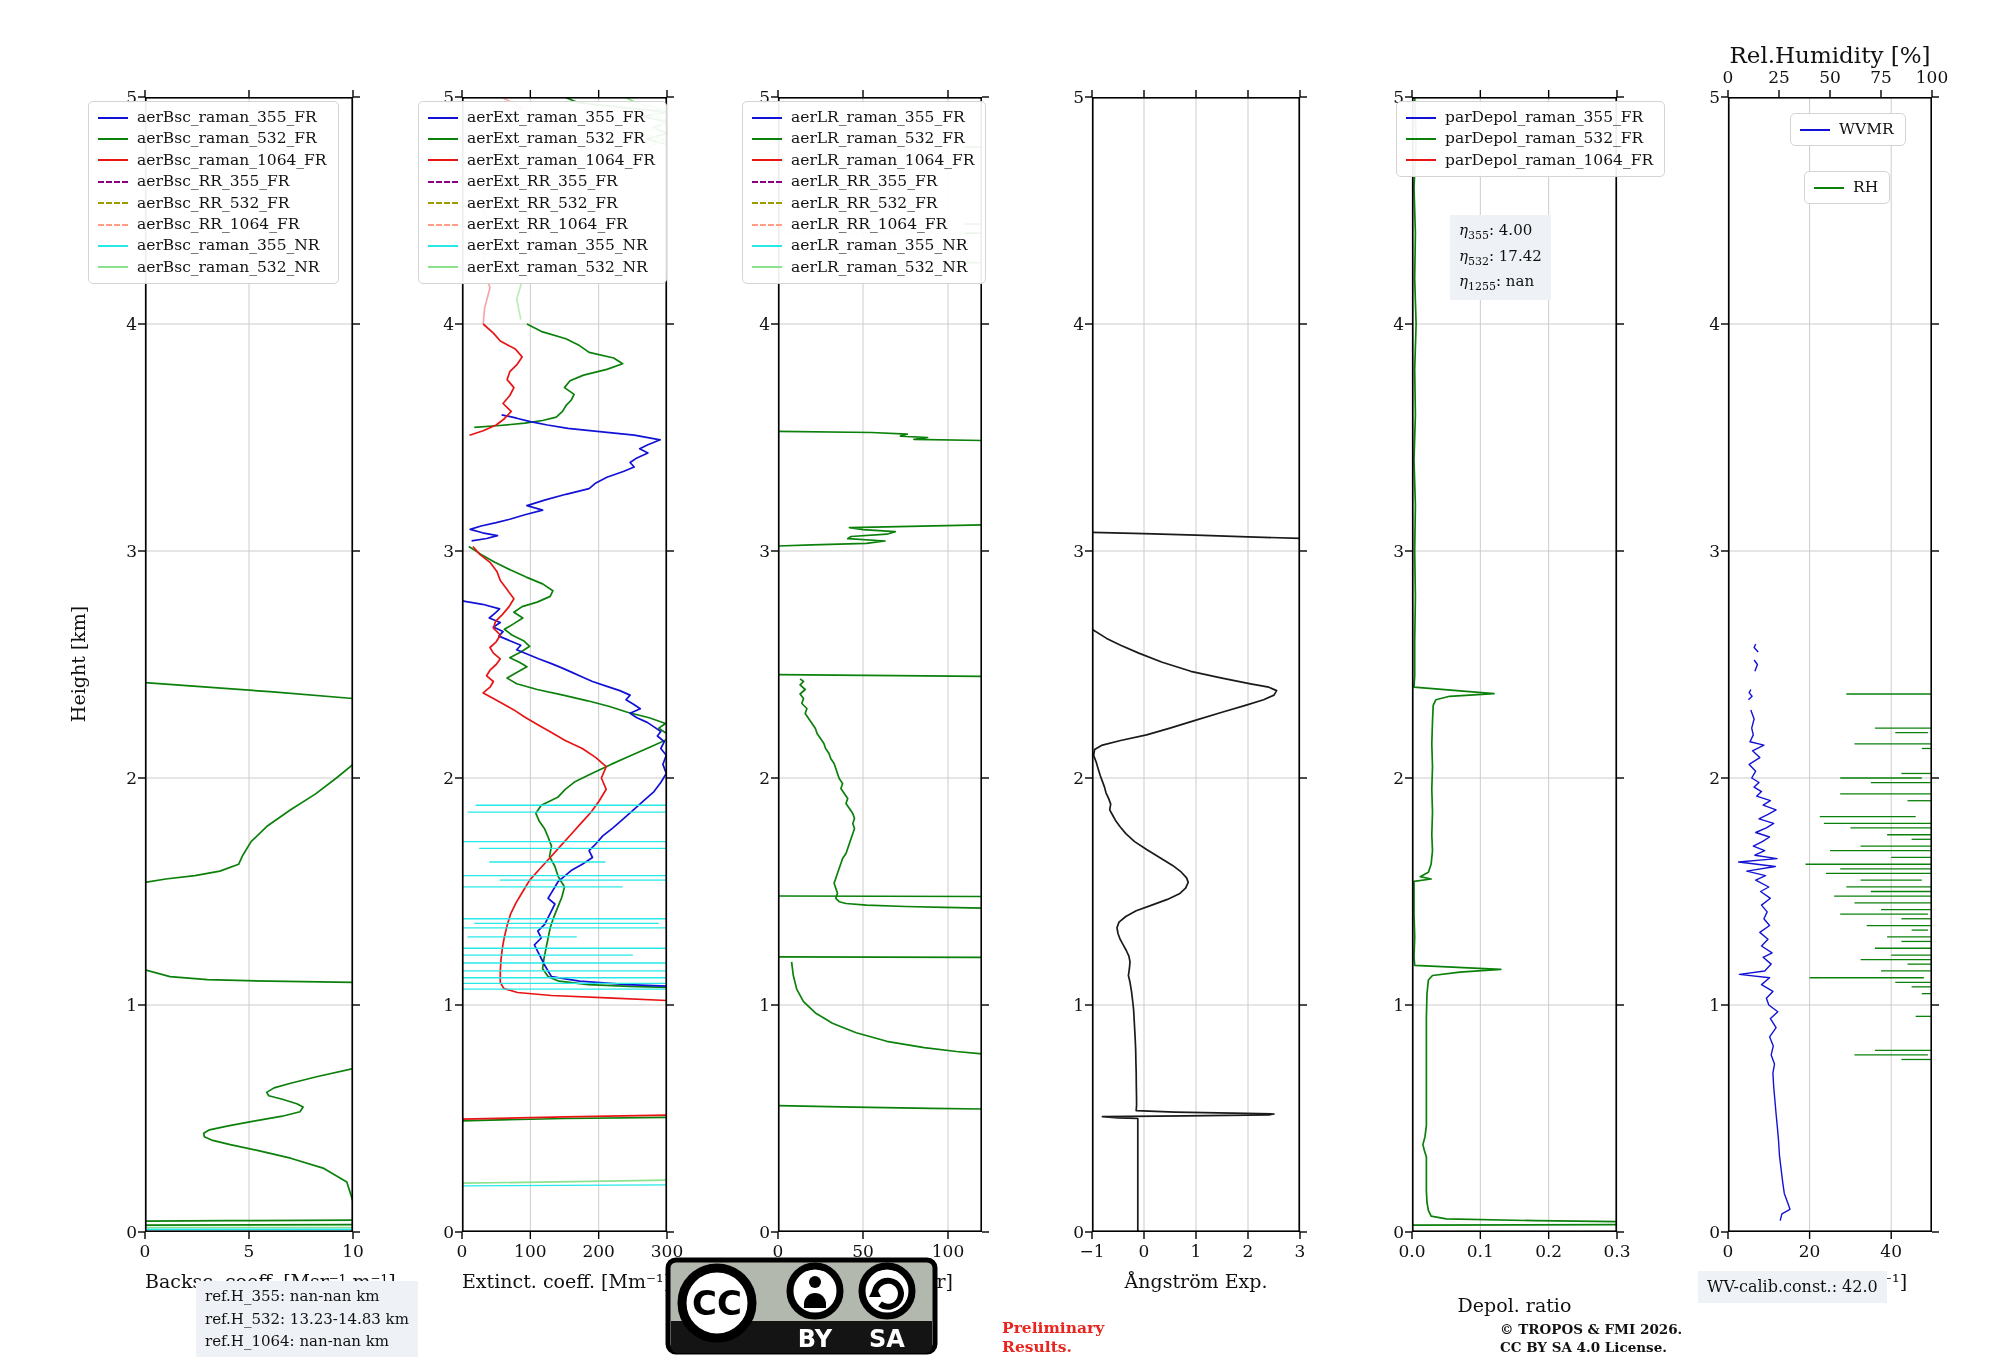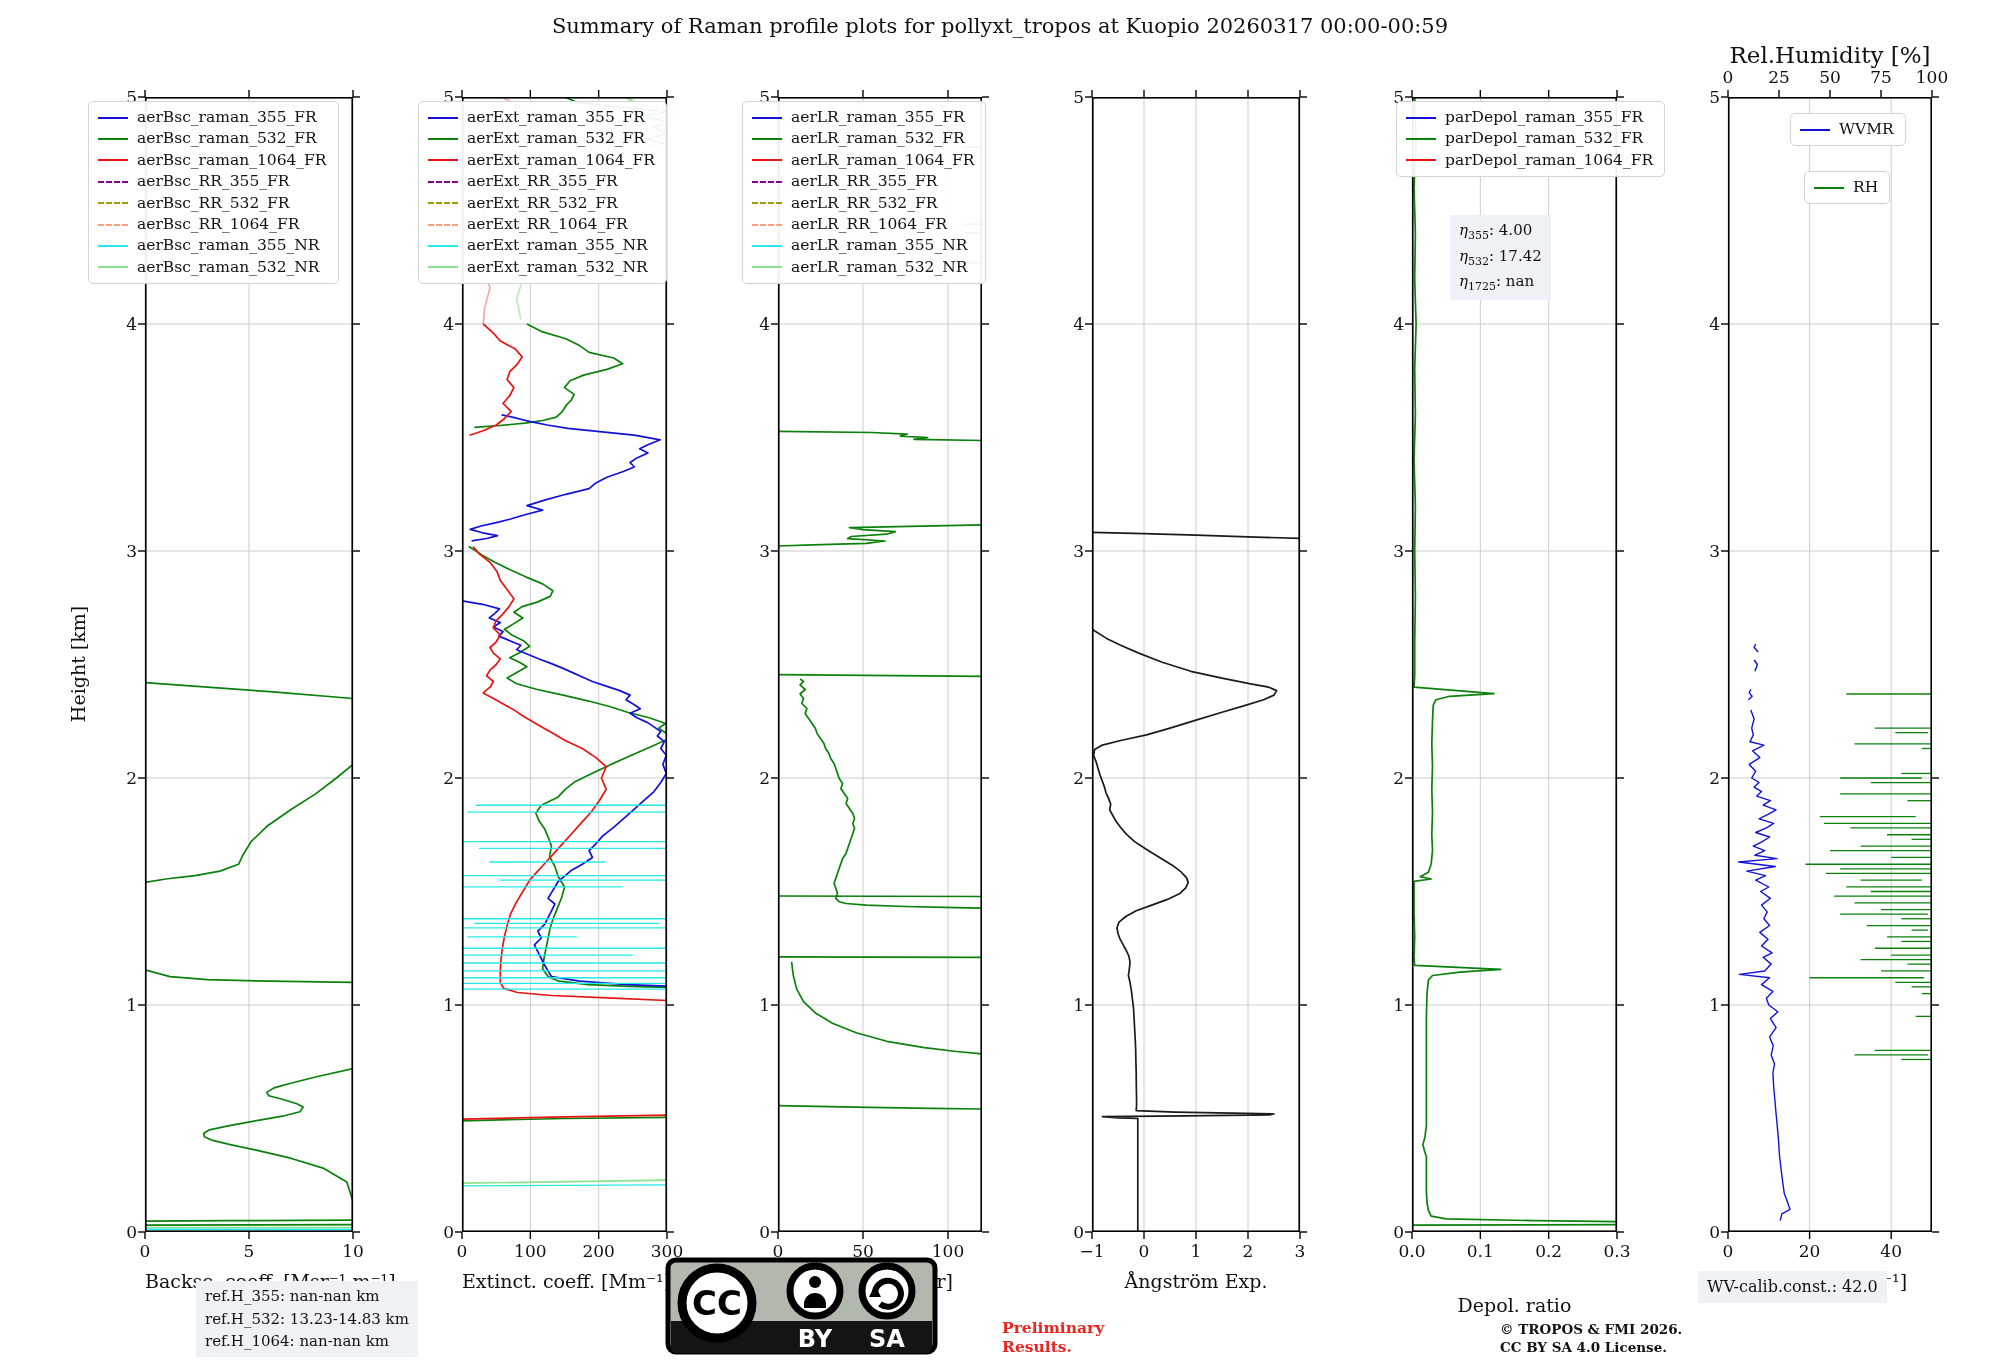--- a/index.html
+++ b/index.html
@@ -24,21 +24,20 @@
   #copyright{position:absolute;left:1500px;top:1320px;font-weight:bold;font-size:13.5px;line-height:1.35;}
   #wvcalib{left:1698px;top:1271px;font-size:16px;}
   #refh{left:196px;top:1281px;}
   #ccbadge{position:absolute;left:665px;top:1257px;}
   sub{font-size:11px;}
 </style>
 </head>
 <body>
 
 <div id="fig">
-  <div id="title">Summary of Raman profile plots for pollyxt_tropos at Kuopio 20260317 00:00-00:59</div>
   <div id="ylab">Height [km]</div>
 
   <div id="panels">
       <div class="panel" style="left: 145px; width: 208px; height: 1135px;">
         <svg width="208" height="1135">
           <defs>
             <clipPath id="clip0">
               <rect x="0" y="0" width="208" height="1135"></rect>
             </clipPath>
           </defs>
@@ -459,21 +458,21 @@
             <span>parDepol_raman_532_FR</span>
           </div>
           <div class="row">
             <span class="sample" style="border-top: 2.4px solid rgb(232, 20, 20);"></span>
             <span>parDepol_raman_1064_FR</span>
           </div>
         </div>
         <div class="annot" style="left: 38px; top: 118px;">
           <div><i>η</i><sub>355</sub>: 4.00</div>
           <div><i>η</i><sub>532</sub>: 17.42</div>
-          <div><i>η</i><sub>1725</sub>: nan</div>
+          <div><i>η</i><sub>1255</sub>: nan</div>
         </div>
       </div>
       <div class="panel" style="left: 1728px; width: 204px; height: 1135px;">
         <svg width="204" height="1135">
           <defs>
             <clipPath id="clip5">
               <rect x="0" y="0" width="204" height="1135"></rect>
             </clipPath>
           </defs>
           <line x1="0" y1="0" x2="0" y2="1135" stroke="#cccccc" stroke-width="1"></line>

